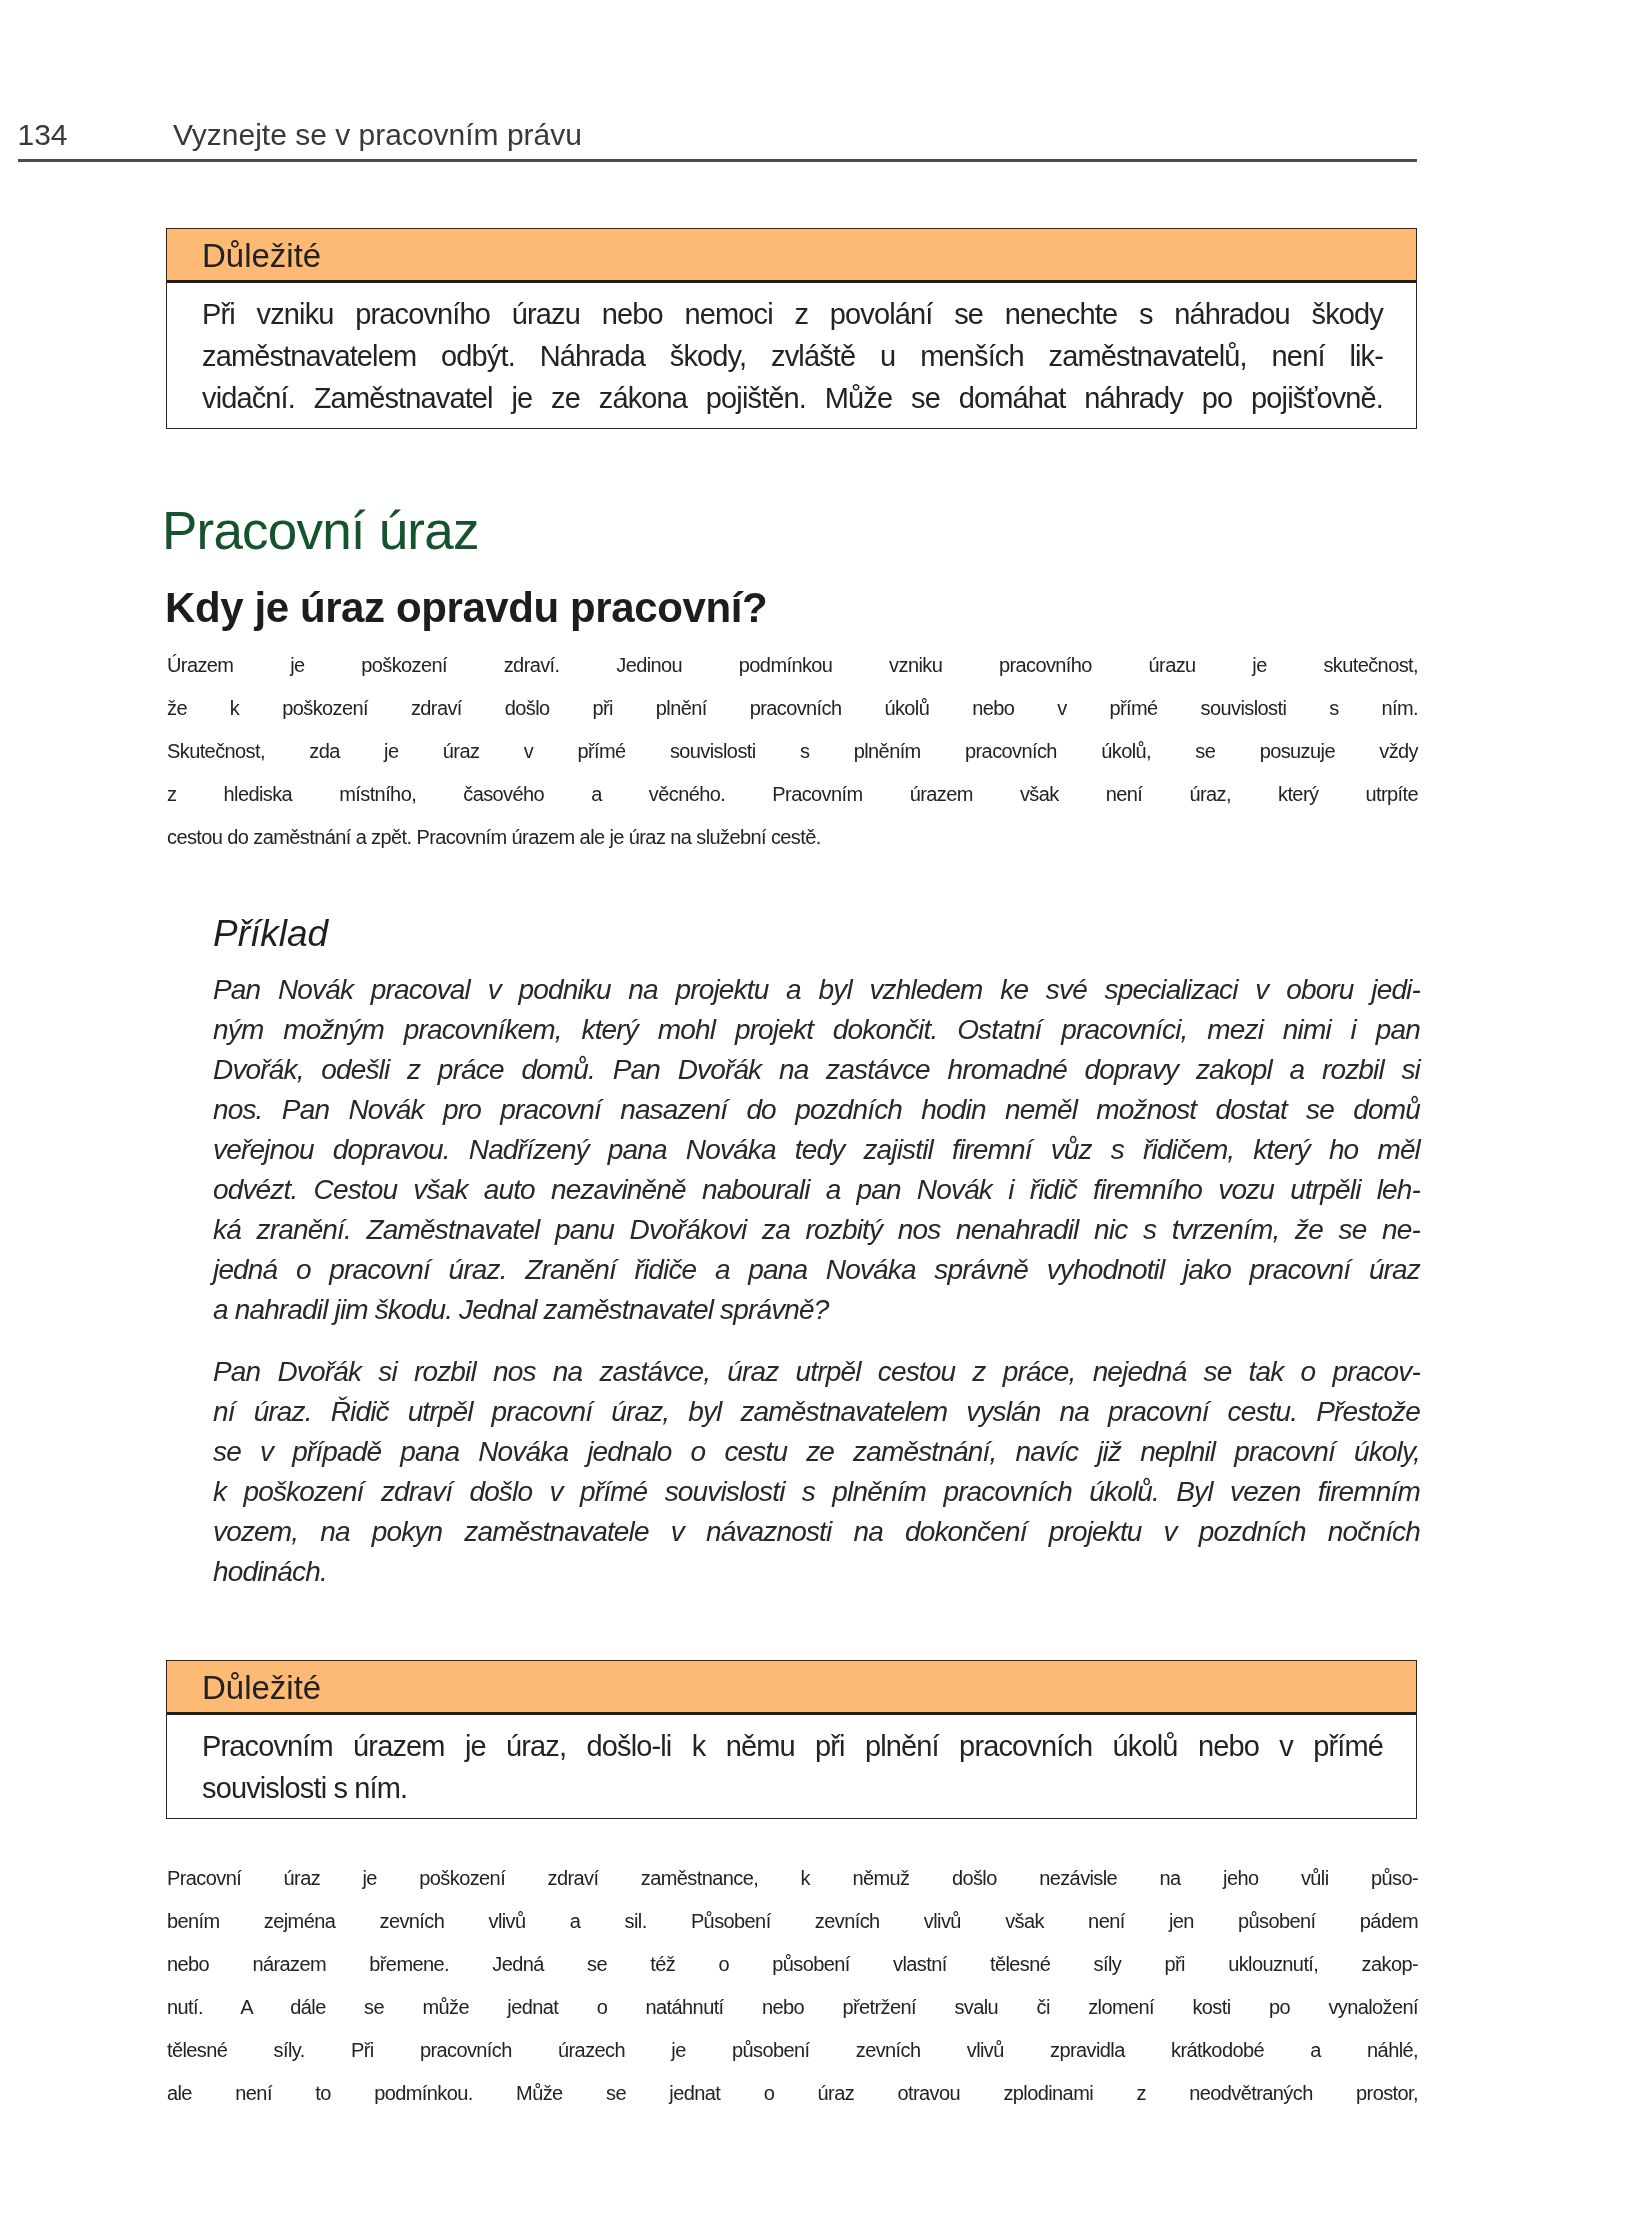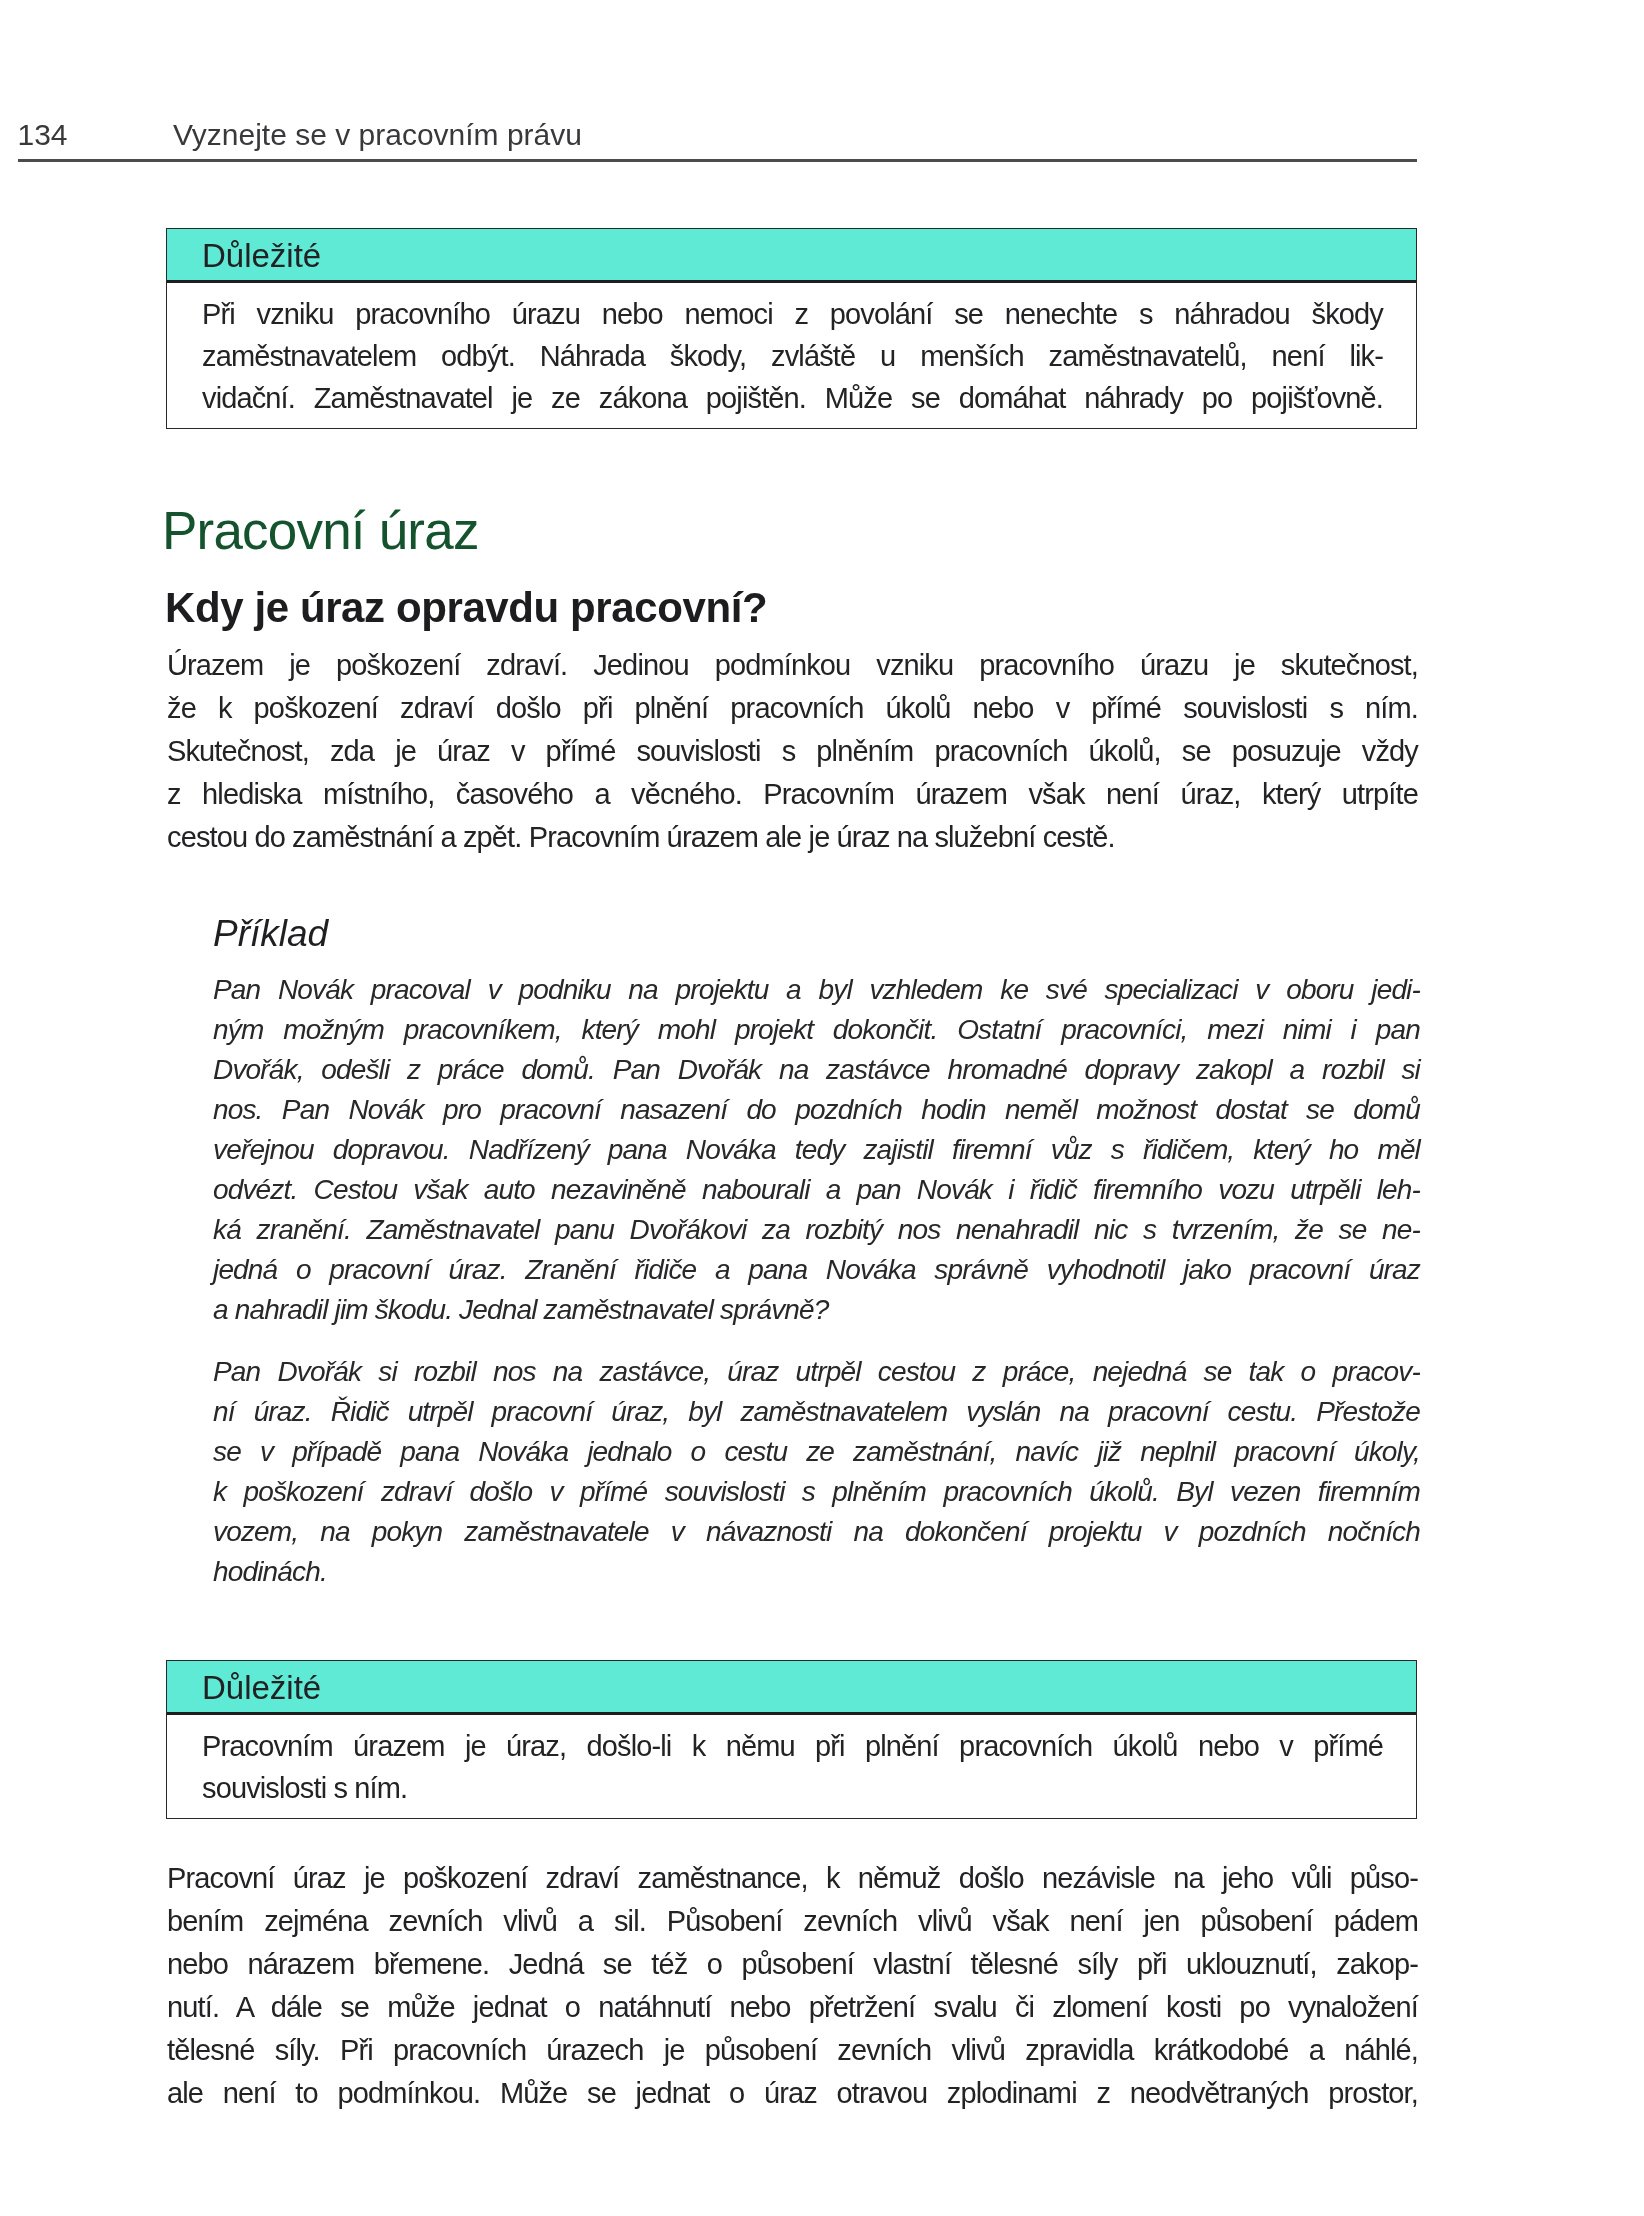--- a/index.html
+++ b/index.html
@@ -14,36 +14,36 @@
 
   
   .running-head { position:absolute; top:118px; left:17.5px; width:1399px; font-size:30px; color:#39393b; }
   .running-head .pageno { display:inline-block; min-width:50px; }
   .running-head .head-title { display:inline-block; margin-left:97px; }
   .head-rule { position:absolute; top:159px; left:17.5px; width:1399px; height:2.5px; background:#4c4c4e; }
 
   
   .imp-box { position:absolute; left:166px; width:1251px; box-sizing:border-box; border:1.7px solid #29292b; background:#ffffff; }
   .imp-box .band {
-    background:#5eead4; border-bottom:3.3px solid #1e1e20;
+    background:#fdba74; border-bottom:3.3px solid #1e1e20;
     padding:7.5px 33px 5.8px 35px; font-size:33px; color:#222124;
   }
   .imp-box .box-body {
     padding:10px 33px 8.3px 35px;
     font-size:29px; line-height:42px; letter-spacing:-0.03em;
   }
   #imp-box-1 { top:228px; }
   #imp-box-2 { top:1660px; }
 
   
   .h1-title { position:absolute; top:500px; left:162px; font-size:53px; font-weight:400; color:#14532d; letter-spacing:-0.8px; }
   .h2-title { position:absolute; top:584px; left:165px; font-size:42px; font-weight:700; color:#1d1d1f; letter-spacing:-0.4px; }
 
   
-  .flow { font-size:29px; line-height:43px; letter-spacing:-0.03em; color:#232325; }
+  .flow { font-size:20px; line-height:43px; letter-spacing:-0.03em; color:#232325; }
   #intro-para   { position:absolute; top:644px;  left:167px; width:1251px; }
   #closing-para { position:absolute; top:1857px; left:167px; width:1251px; }
 
   
   .example { position:absolute; top:913px; left:213px; width:1207px; }
   .example-title { font-size:37px; font-weight:400; font-style:italic; color:#1f1f21; margin-bottom:15px; }
   .example .ex-para { font-size:28px; font-style:italic; line-height:40px; letter-spacing:-0.03em; color:#28282a; }
   #example-para-2 { margin-top:22px; }
 
   

